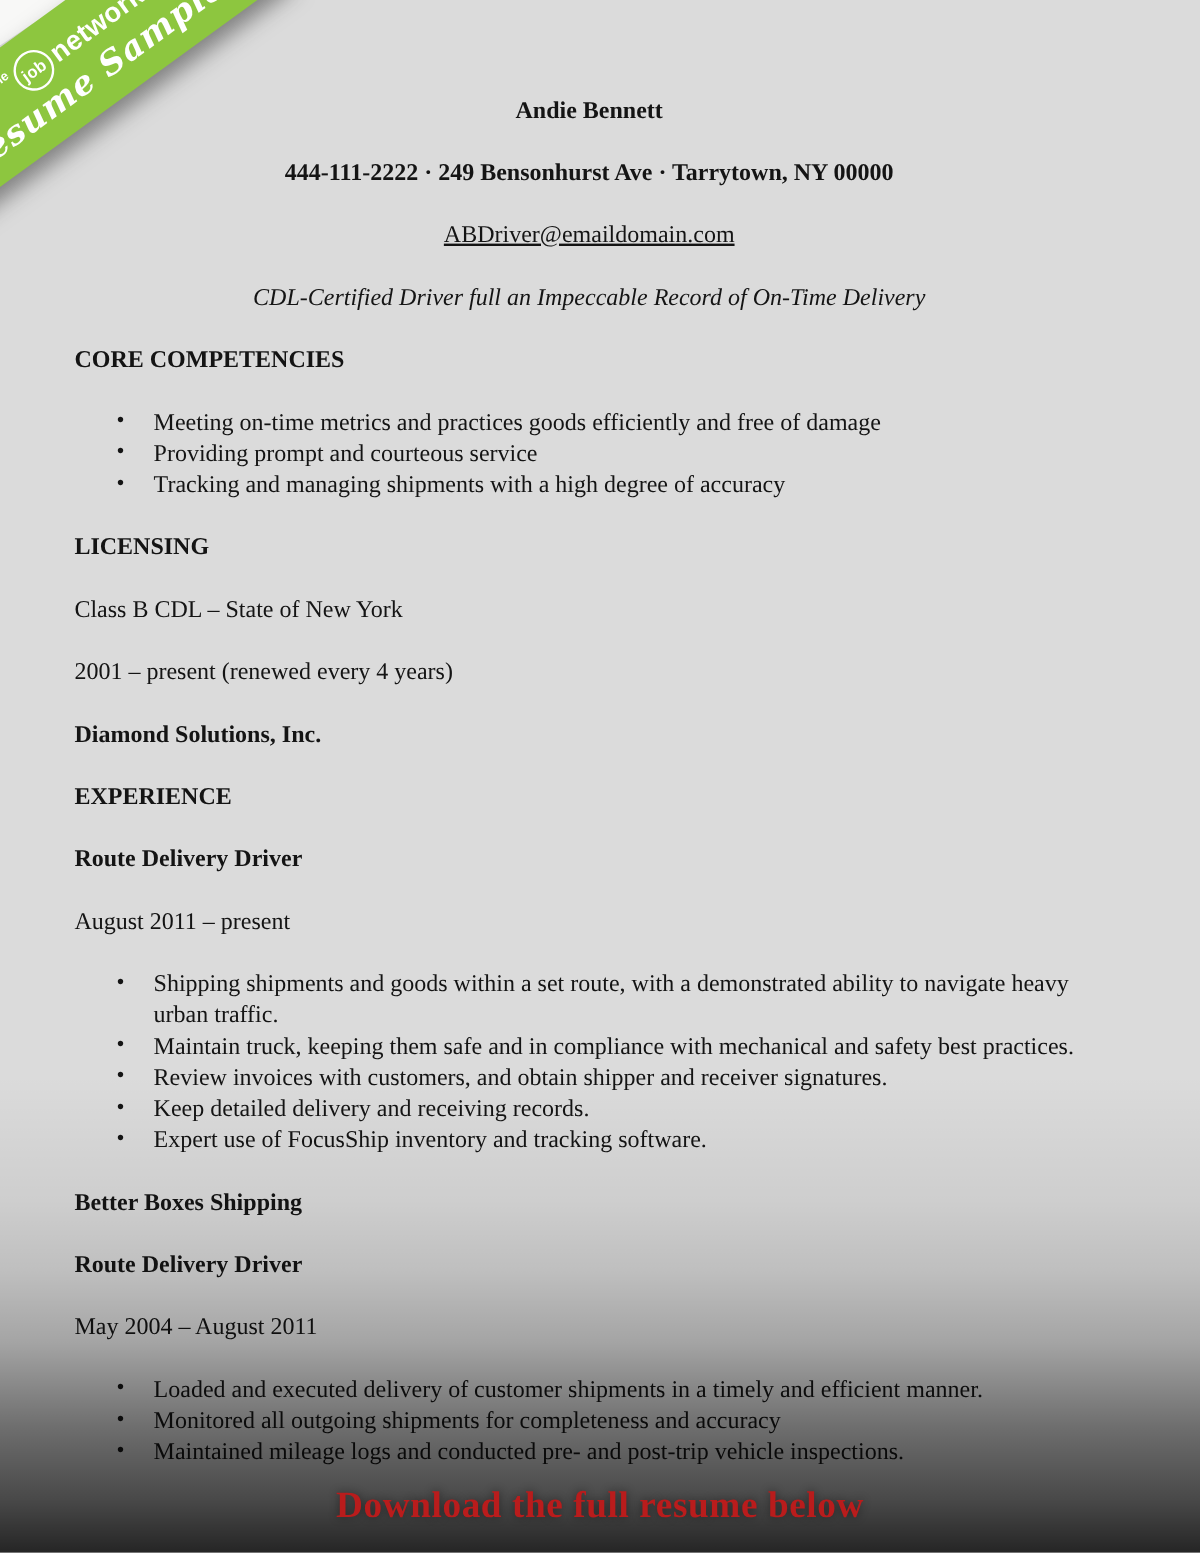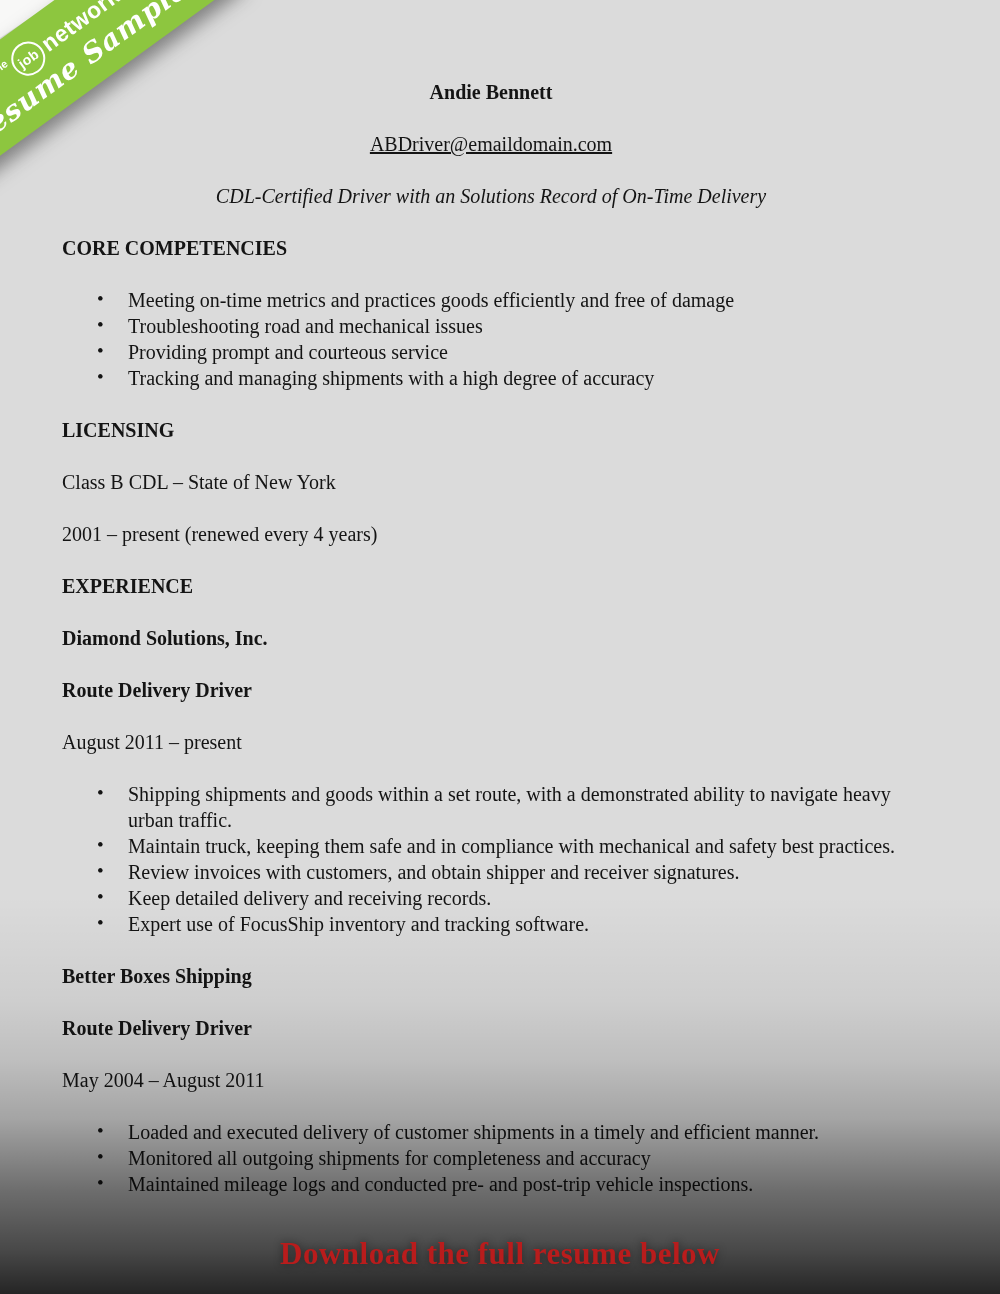--- a/index.html
+++ b/index.html
@@ -146,43 +146,43 @@
       <span class="job-circle">job</span>
       <span class="network">network</span>
     </div>
     <div class="ribbon-label">Resume Sample</div>
   </div>
 
   <div class="doc">
 
     <p class="line center bold">Andie Bennett</p>
 
+    <p class="line center bold">444-111-2222 · 249 Bensonhurst Ave · Tarrytown, NY 00000</p>
 
     <p class="line center"><a href="#" class="email-link">ABDriver@emaildomain.com</a></p>
 
-    <p class="line center italic">CDL-Certified Driver with an Solutions Record of On-Time Delivery</p>
+    <p class="line center italic">CDL-Certified Driver full an Impeccable Record of On-Time Delivery</p>
 
     <p class="line bold">CORE COMPETENCIES</p>
 
     <ul class="blist">
       <li>Meeting on-time metrics and practices goods efficiently and free of damage</li>
-      <li>Troubleshooting road and mechanical issues</li>
       <li>Providing prompt and courteous service</li>
       <li>Tracking and managing shipments with a high degree of accuracy</li>
     </ul>
 
     <p class="line bold">LICENSING</p>
 
     <p class="line">Class B CDL – State of New York</p>
 
     <p class="line">2001 – present (renewed every 4 years)</p>
 
+    <p class="line bold">Diamond Solutions, Inc.</p>
+
     <p class="line bold">EXPERIENCE</p>
-
-    <p class="line bold">Diamond Solutions, Inc.</p>
 
     <p class="line bold">Route Delivery Driver</p>
 
     <p class="line">August 2011 – present</p>
 
     <ul class="blist">
       <li>Shipping shipments and goods within a set route, with a demonstrated ability to navigate heavy urban traffic.</li>
       <li>Maintain truck, keeping them safe and in compliance with mechanical and safety best practices.</li>
       <li>Review invoices with customers, and obtain shipper and receiver signatures.</li>
       <li>Keep detailed delivery and receiving records.</li>

